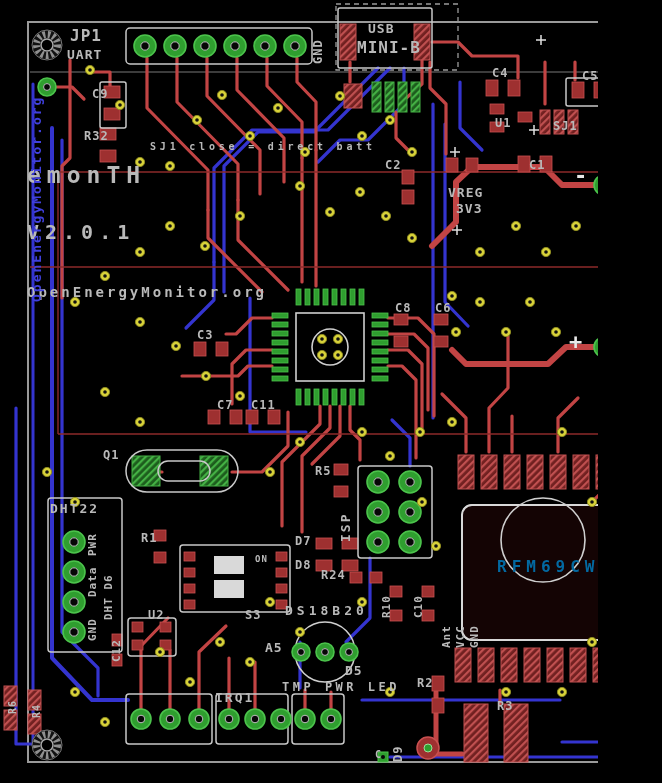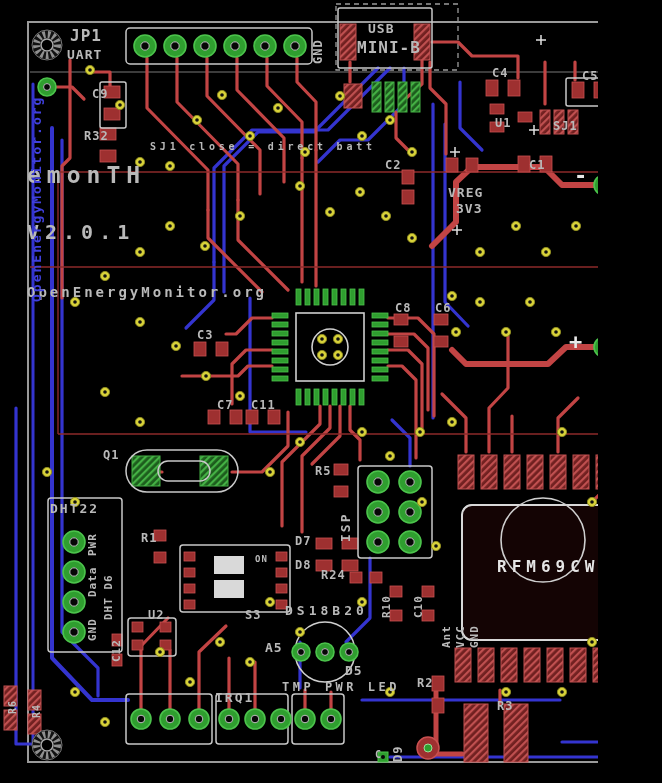--- a/index.html
+++ b/index.html
@@ -5,21 +5,21 @@
   html,body{margin:0;padding:0;background:#000;}
   .screen{position:relative;width:598px;height:783px;background:#000;overflow:hidden;
           font-family:"DejaVu Sans Mono", monospace;}
   svg{position:absolute;left:0;top:0;}
   .labels{position:absolute;left:0;top:0;width:100%;height:100%;z-index:5;pointer-events:none;}
   .lbl{position:absolute;font-family:"DejaVu Sans Mono", monospace;font-weight:bold;
        color:#b9b9b9;font-size:12px;letter-spacing:1px;white-space:nowrap;line-height:1;}
   .v{transform:rotate(-90deg);transform-origin:0 0;}
   .white{color:#e8e8e8;}
   .blue{color:#4040dd;}
-  .bright{color:#e5e5e5;}
+  .bright{color:#0369a1;}
 </style>
 </head>
 <body>
 
 <div class="screen">
 
   <svg id="pcb" width="662" height="783" viewBox="0 0 662 783">
     <defs>
       <pattern id="hatchR" patternUnits="userSpaceOnUse" width="5" height="5" patternTransform="rotate(45)">
         <rect width="5" height="5" fill="#702020"></rect>

